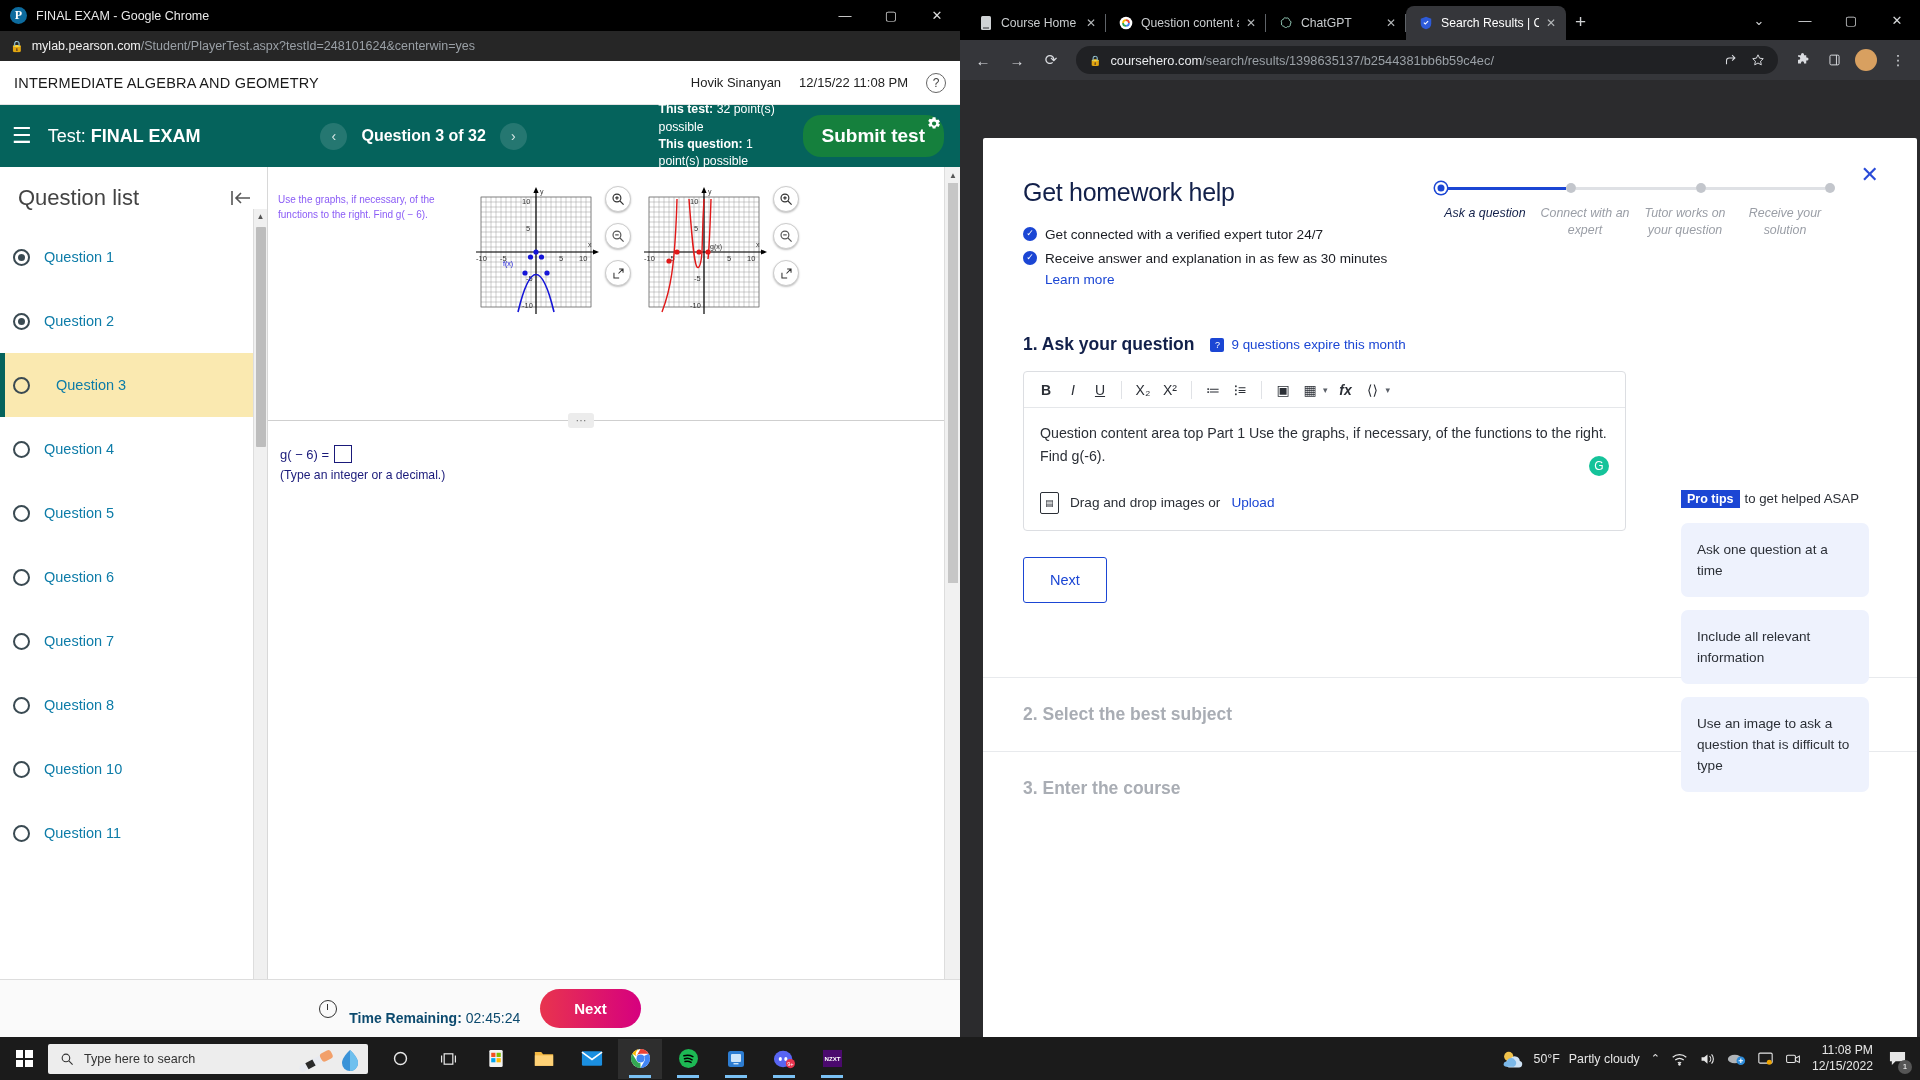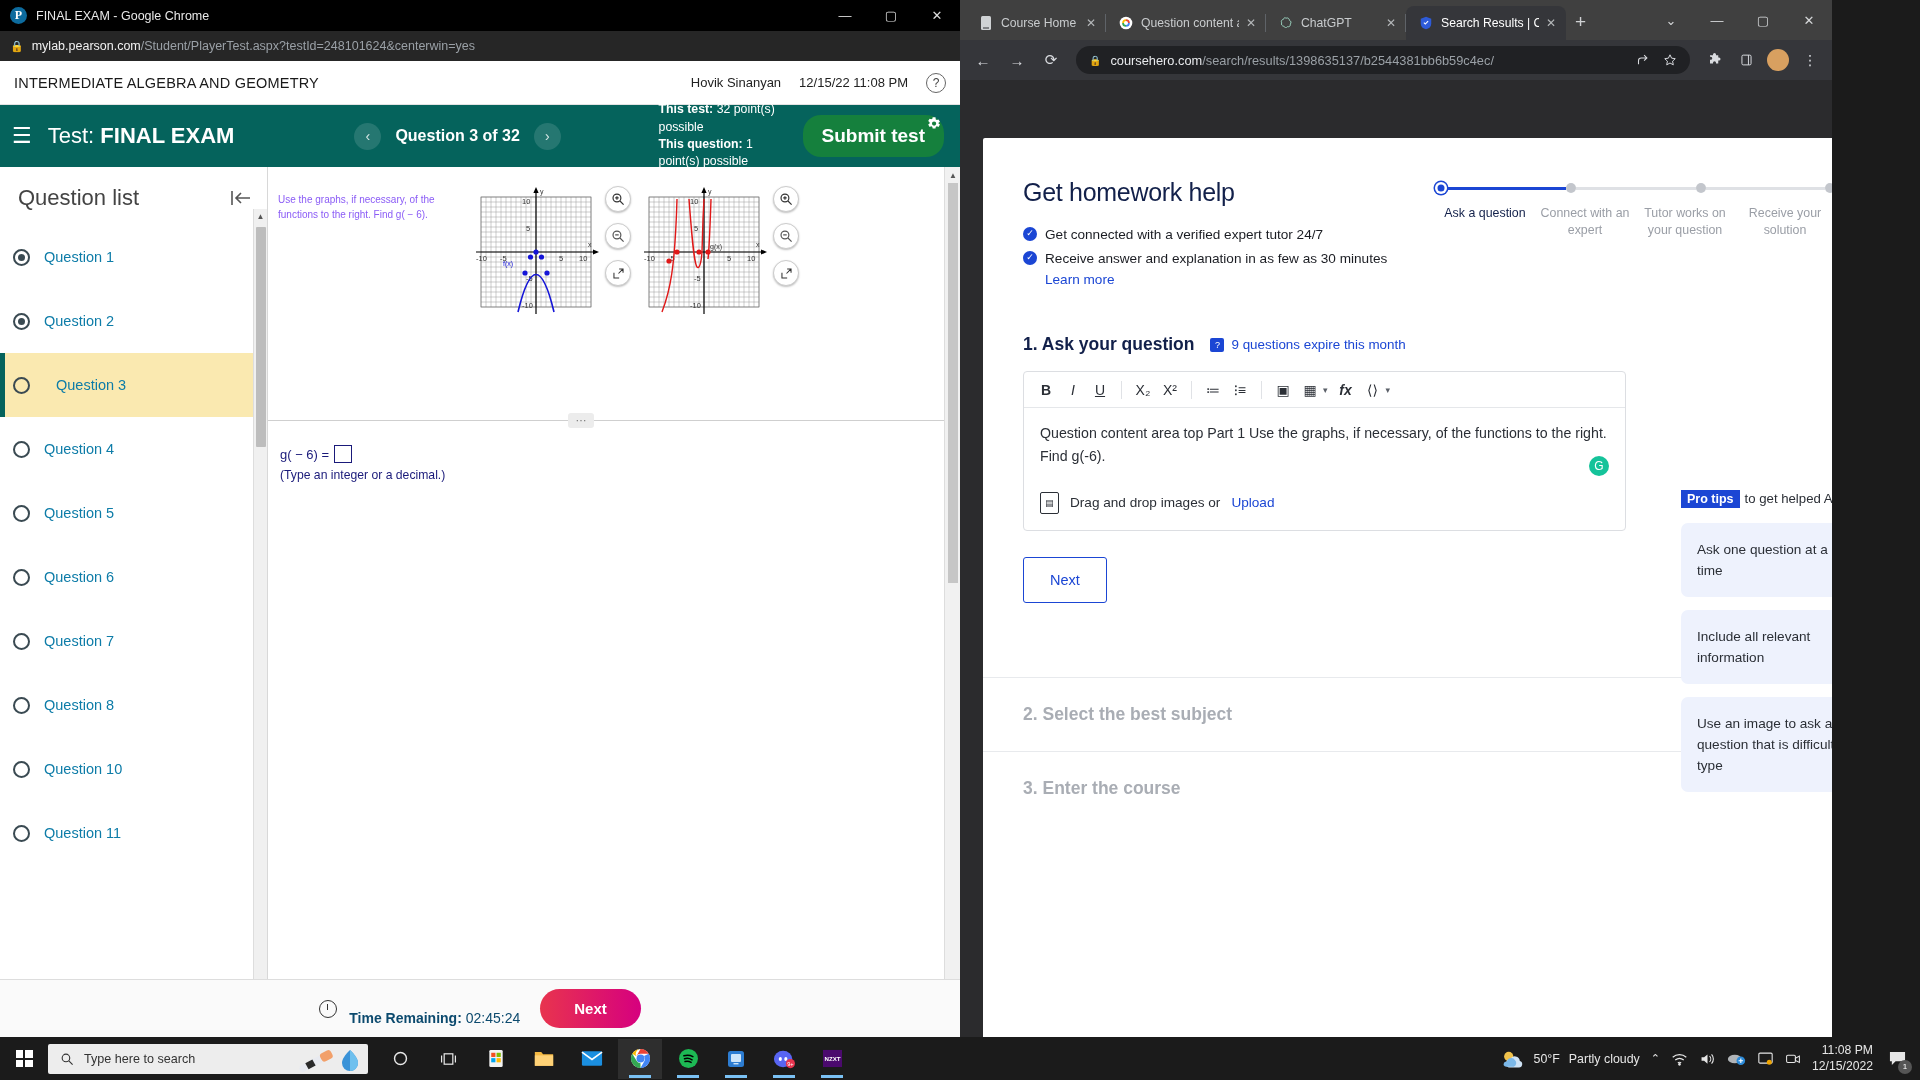--- a/index.html
+++ b/index.html
@@ -48,21 +48,21 @@
     width: 20px; height: 20px; border-radius: 50%; border: 1.4px solid #666;
     color: #444; font-size: 12px; display: flex; align-items: center;
     justify-content: center;
   }
 
   .pw-teal {
     background: #05635c; height: 62px; display: flex; align-items: center;
     padding: 0 12px; color: #fff; position: relative;
   }
   .pw-hamburger { font-size: 22px; margin-right: 16px; line-height: 1; }
-  .pw-testlabel { font-size: 22px; }
+  .pw-testlabel { font-size: 18px; }
   .pw-testlabel b { font-weight: bold; }
   .pw-qnav { display: flex; align-items: center; gap: 14px; margin-left: 120px; }
   .pw-arrow {
     width: 27px; height: 27px; border-radius: 50%; background: rgba(255,255,255,.13);
     display: flex; align-items: center; justify-content: center; font-size: 14px;
     color: #d8e8e6;
   }
   .pw-qcount { font-size: 16px; font-weight: bold; }
   .pw-points { margin-left: auto; font-size: 12.3px; line-height: 1.42; width: 130px; }
   .pw-points b { font-weight: bold; }
@@ -177,22 +177,22 @@
   }
   .pw-outer-sb .up, .pw-outer-sb .dn {
     position: absolute; left: 0; width: 16px; height: 16px;
     display: flex; align-items: center; justify-content: center;
     font-size: 8px; color: #555;
   }
   .pw-outer-sb .up { top: 0; } .pw-outer-sb .dn { bottom: 0; }
 
   
   #chrome-window {
-    position: absolute; left: 960px; top: 0; width: 872px; height: 1037px;
-    background: #404040; overflow: hidden;
+    position: absolute; left: 960px; top: 0; width: 960px; height: 1037px;
+    background: #000000; overflow: hidden;
   }
   .cr-tabstrip { height: 40px; display: flex; align-items: flex-end; padding-left: 6px;
                  position: relative; }
   .cr-tab {
     display: flex; align-items: center; gap: 7px; height: 34px;
     padding: 0 10px 0 12px; font-size: 12.2px; color: #c9ccce;
     min-width: 140px; max-width: 160px; position: relative;
   }
   .cr-tab.active {
     background: #35363a; border-radius: 8px 8px 0 0; color: #fff;
@@ -247,21 +247,21 @@
   .ch-stepper { position: absolute; left: 452px; top: 44px; width: 400px; }
   .ch-steprow { display: flex; align-items: center; }
   .ch-dot { width: 10px; height: 10px; border-radius: 50%; background: #c3c6cc;
             flex: 0 0 auto; }
   .ch-dot.active { width: 12px; height: 12px; background: #1b46d4;
                    box-shadow: inset 0 0 0 2.5px #fff, 0 0 0 1.5px #1b46d4; }
   .ch-line { height: 3px; flex: 1; background: #dfe1e5; }
   .ch-line.active { background: #1b46d4; }
   .ch-steplabels { display: flex; margin-top: 11px; }
   .ch-steplabel { flex: 1; text-align: center; font-size: 12.4px; color: #9a9ea6;
-                  line-height: 1.35; }
+                  line-height: 1.35; font-style: italic; }
   .ch-steplabel.active { color: #12204a; }
 
   .ch-section { margin-top: 44px; }
   .ch-sechead { display: flex; align-items: center; gap: 16px; }
   .ch-secnum { font-size: 17.5px; font-weight: bold; color: #12204a; }
   .ch-expire { display: flex; align-items: center; gap: 7px; font-size: 13.4px;
                color: #1b46d4; }
   .ch-qbadge { width: 14px; height: 14px; background: #1b46d4; color: #fff;
                font-size: 9px; display: flex; align-items: center;
                justify-content: center; border-radius: 2px; }

